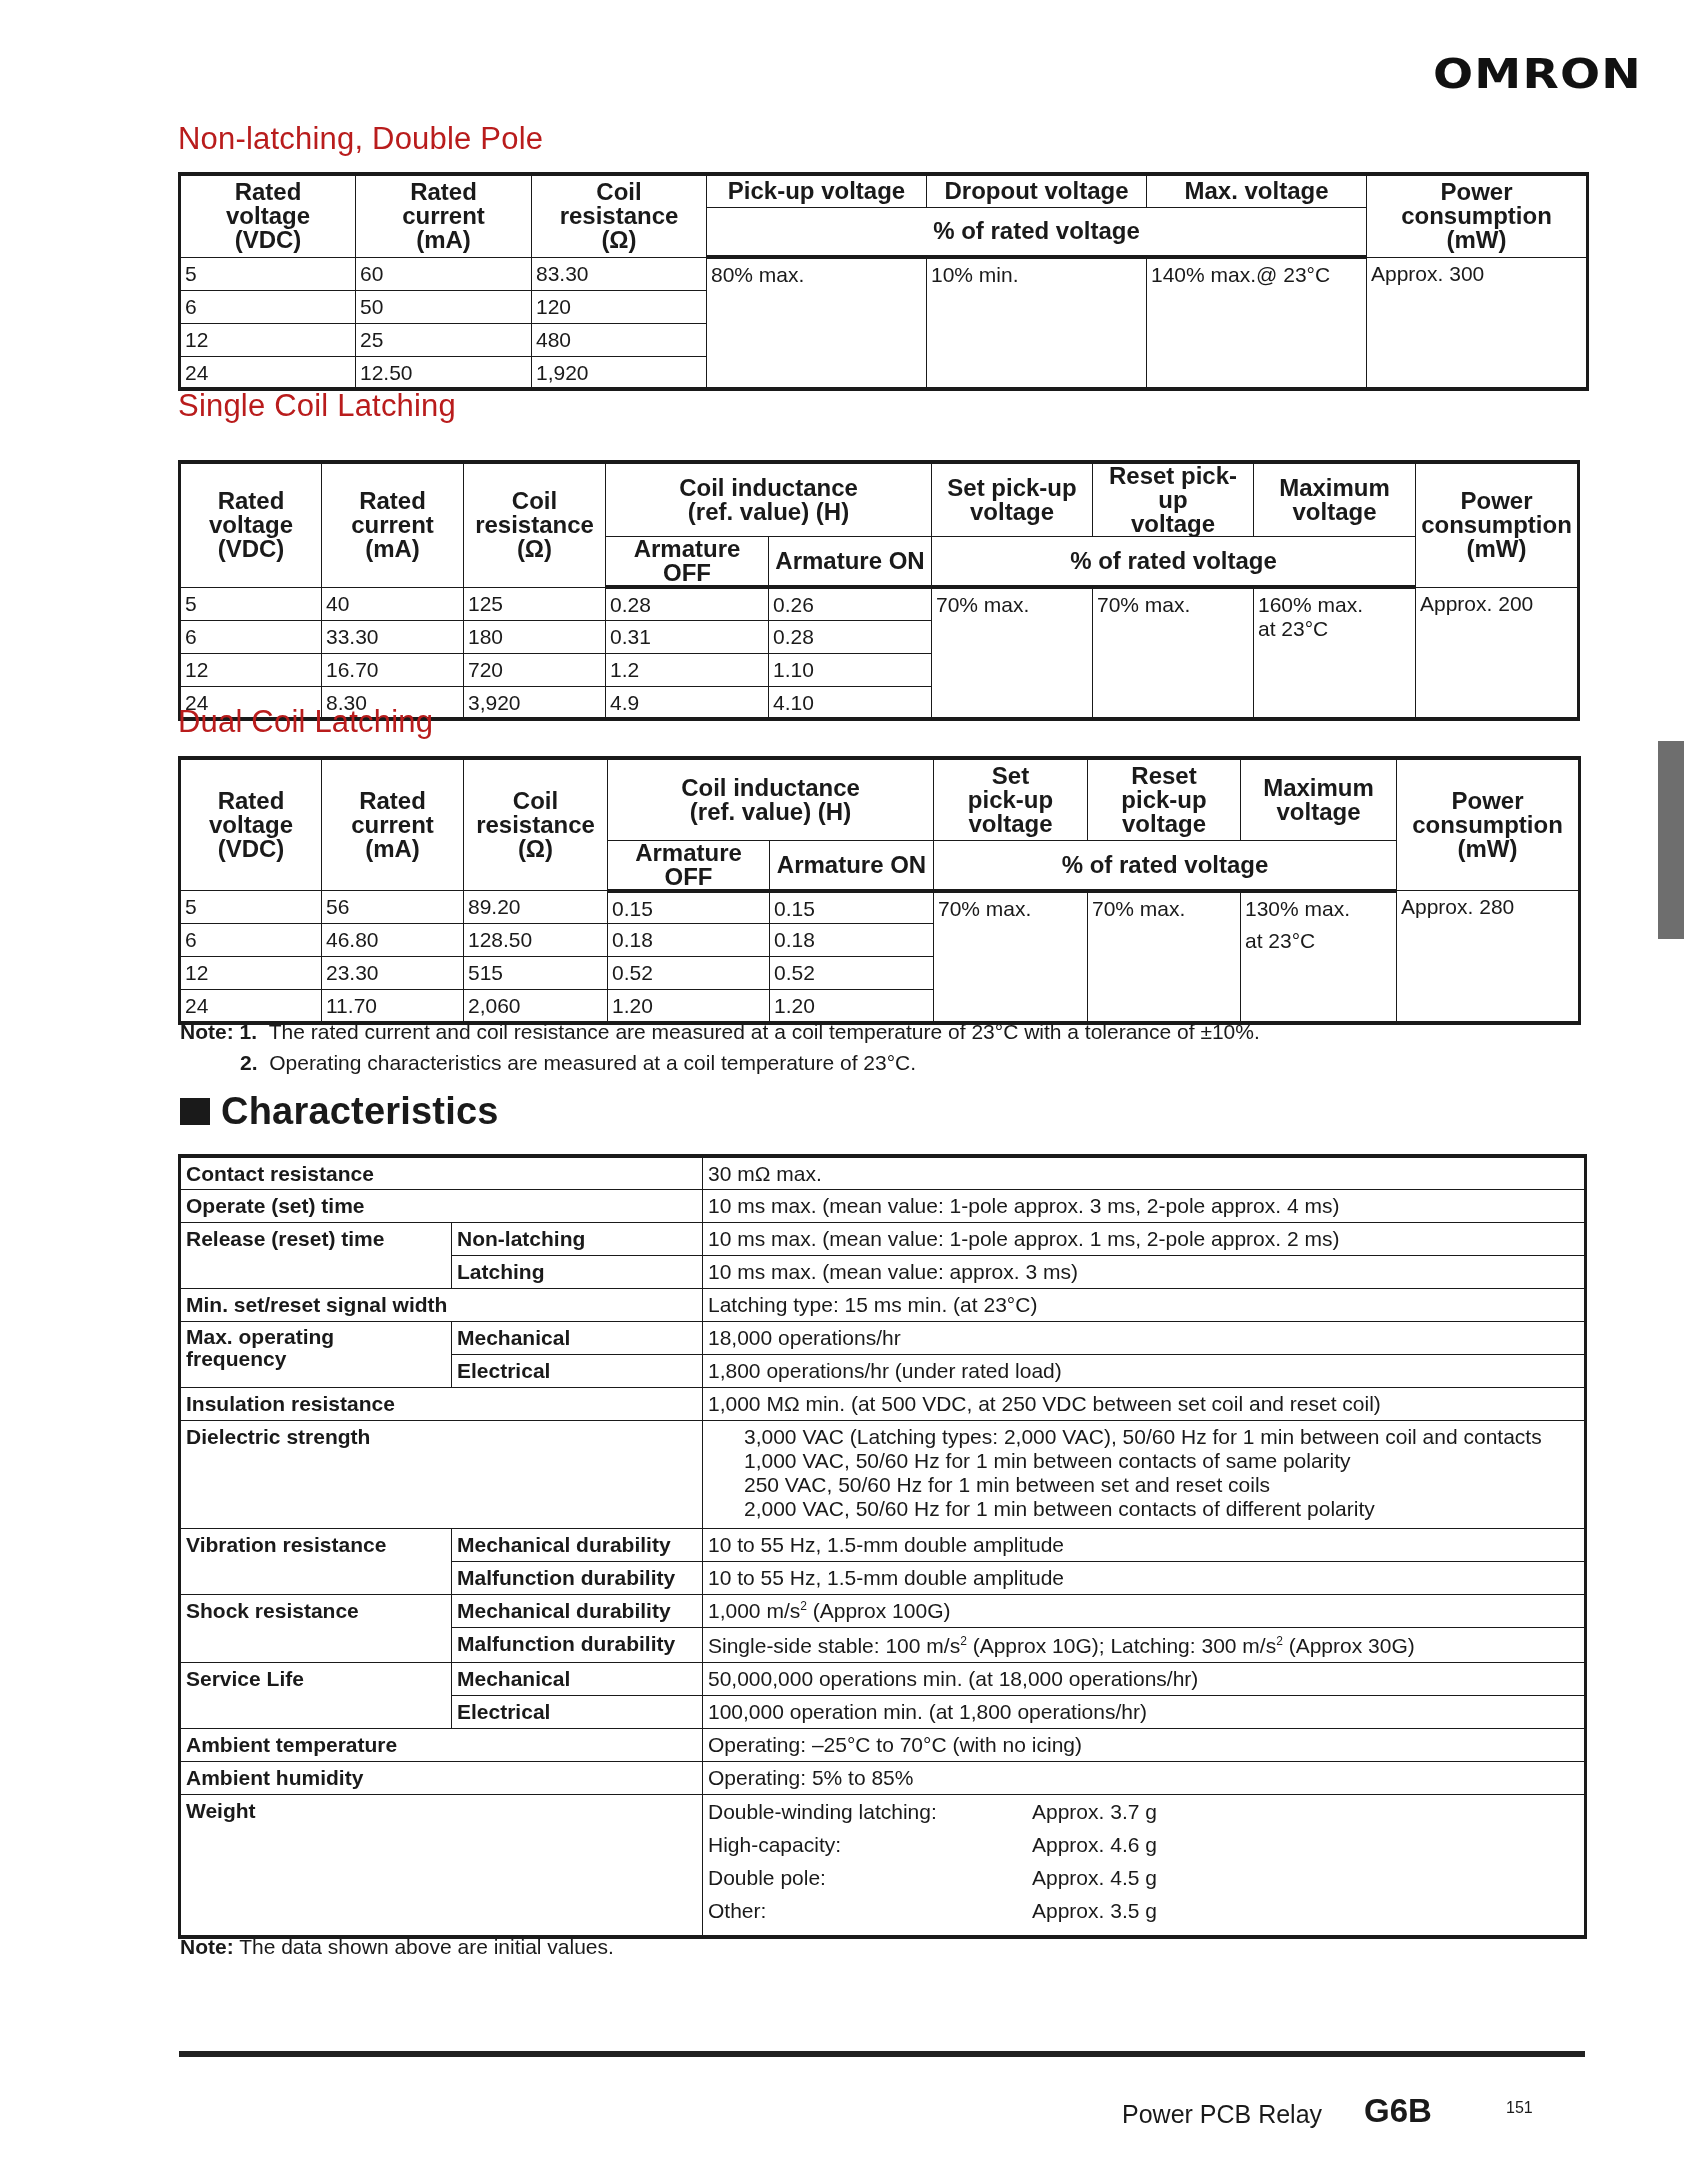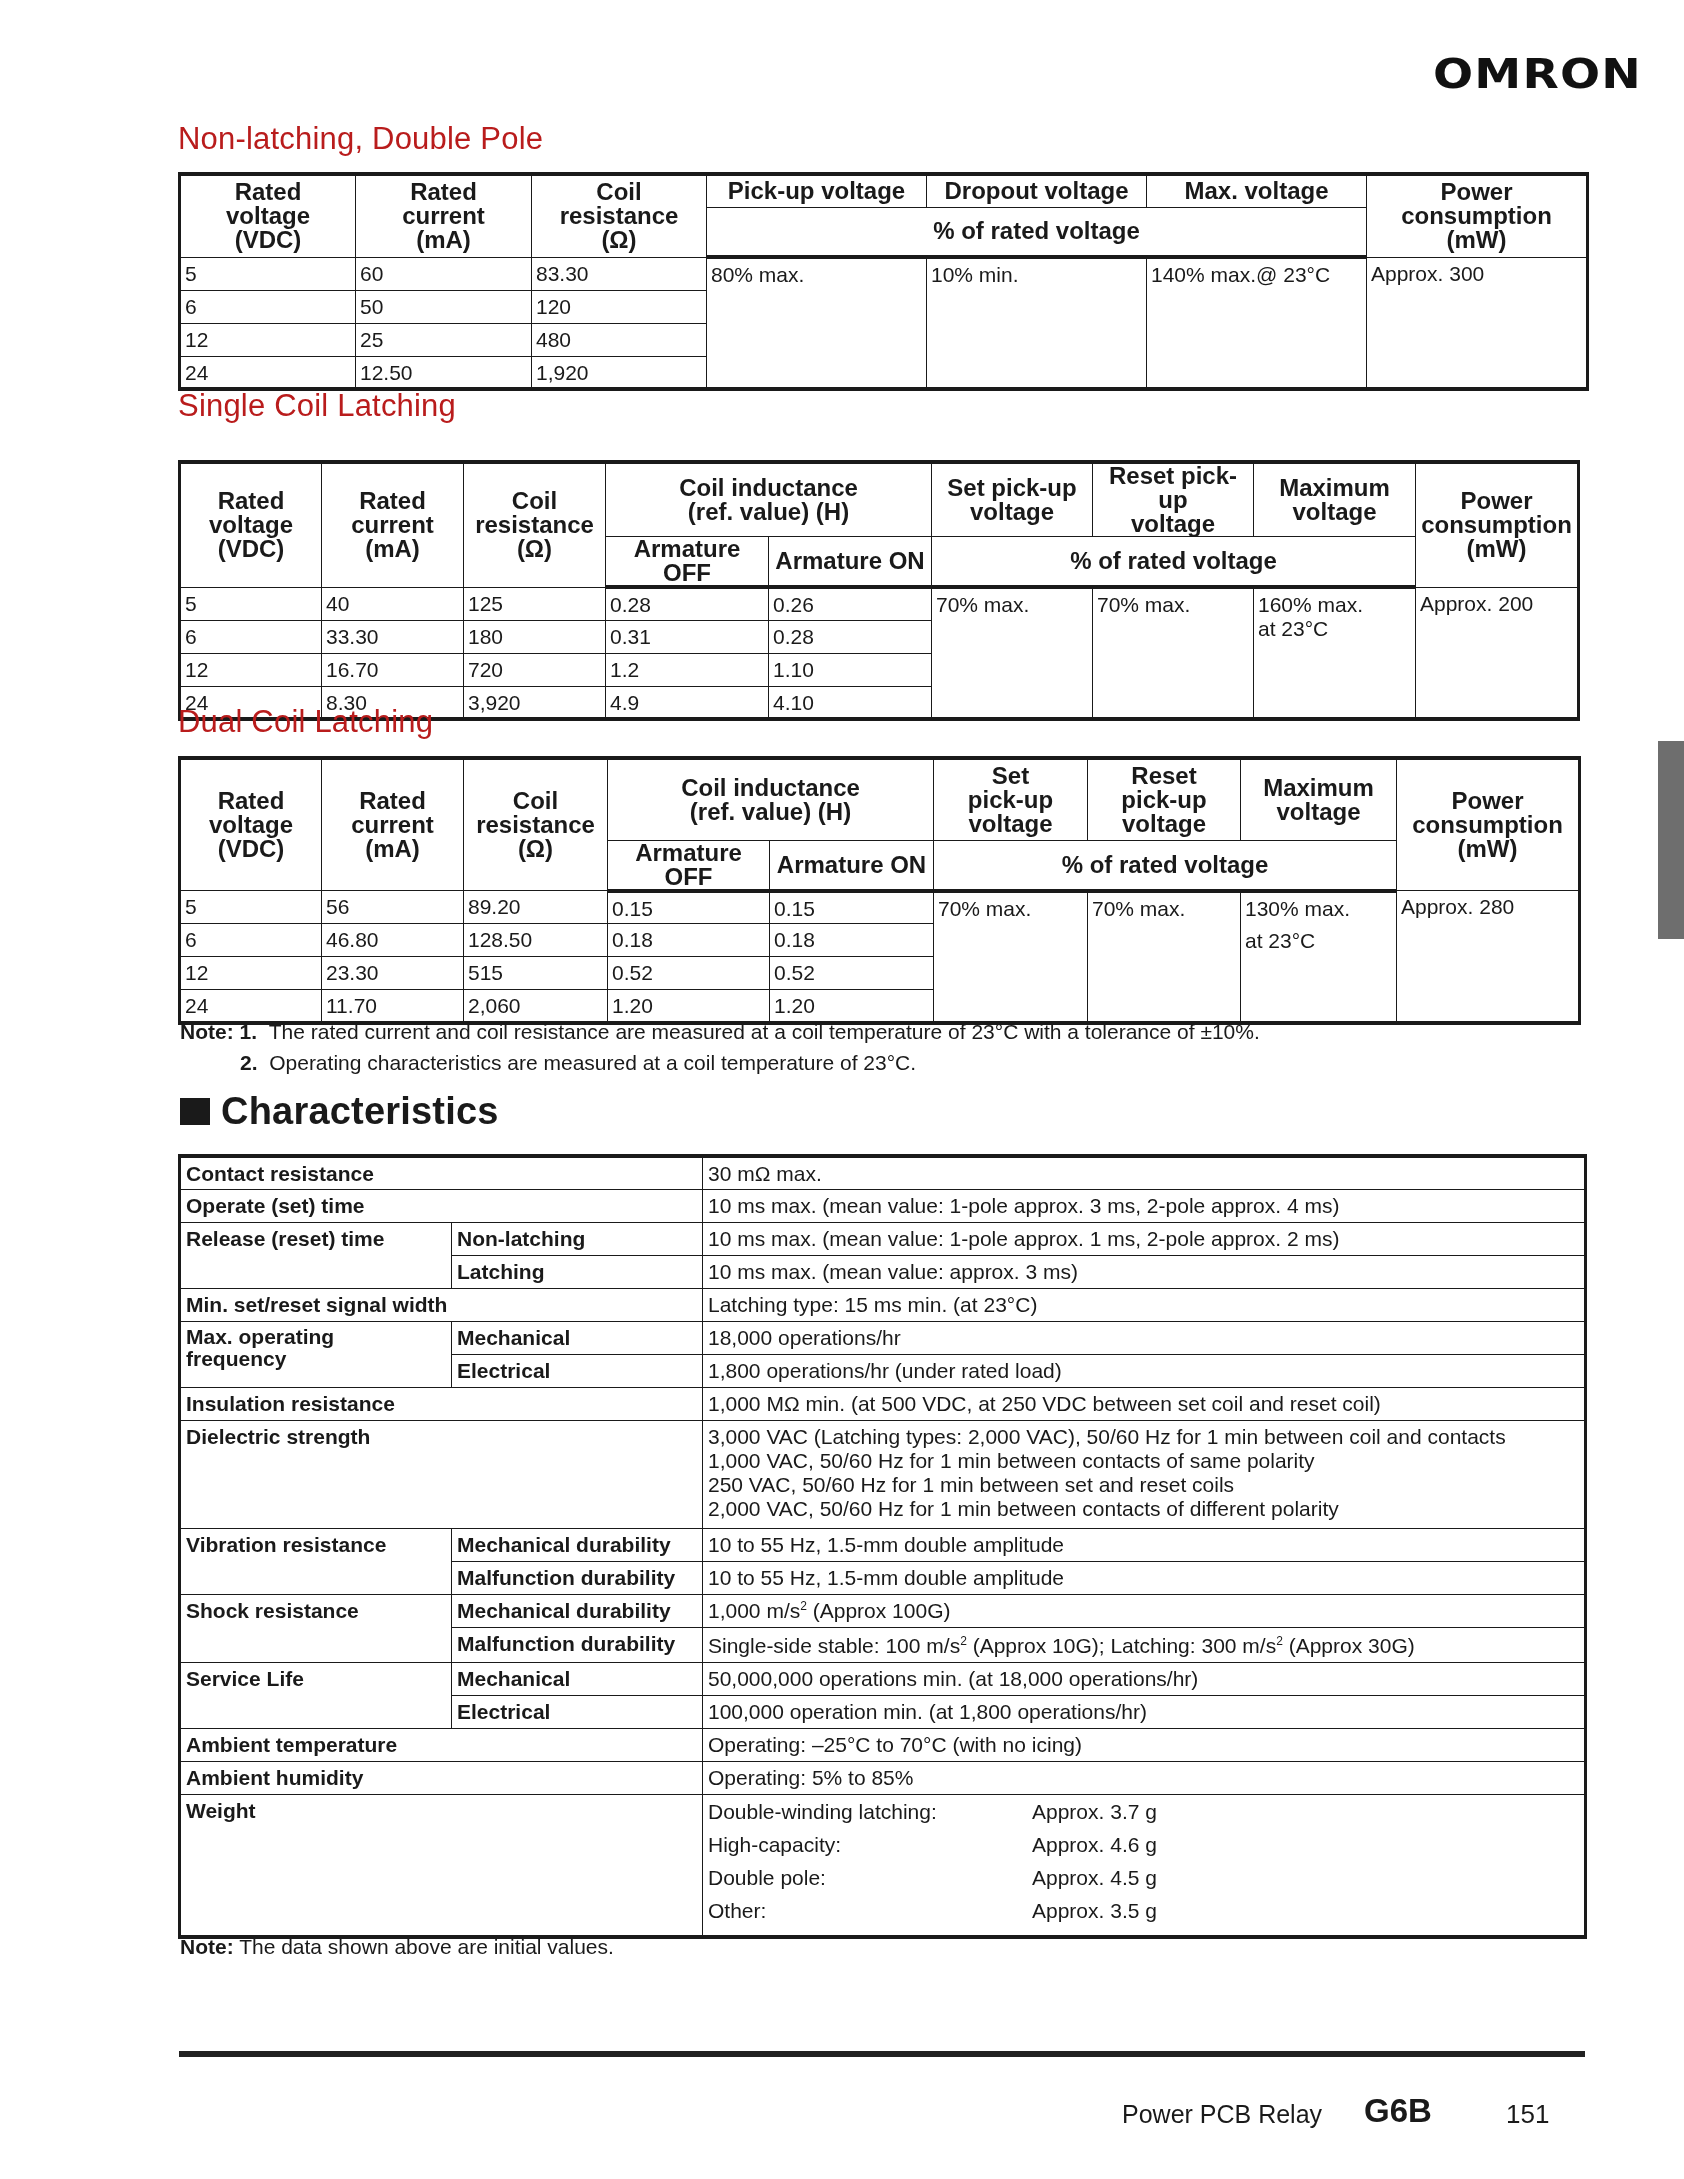--- a/index.html
+++ b/index.html
@@ -19,29 +19,29 @@
   .notes { font-size: 21px; line-height: 31px; white-space: nowrap; }
   .notes b { font-weight: bold; }
   .char-heading { font-size: 38px; font-weight: bold; white-space: nowrap; letter-spacing: 0.2px; }
   .char-heading .sq { display: inline-block; width: 30px; height: 27px; background: #1a1a1a; margin-right: 11px; vertical-align: -1px; }
   table.chars { position: absolute; left: 178px; top: 1154px; width: 1407px; border-collapse: collapse; table-layout: fixed;
                 border-top: 4px solid #1a1a1a; border-bottom: 4px solid #1a1a1a;
                 border-left: 3px solid #1a1a1a; border-right: 3px solid #1a1a1a; }
   table.chars td { border: 1.5px solid #1a1a1a; font-size: 21px; line-height: 24px; padding: 4px 5px 3px 5px;
                    vertical-align: top; white-space: nowrap; }
   table.chars td.lbl { font-weight: bold; }
-  table.chars td.multi div { line-height: 24px; }
+  table.chars td.multi div { line-height: 24px; margin-left: 36px; }
   .weight-row { display: flex; height: 33px; line-height: 24px; gap: 27px; }
   .weight-row .wk { width: 297px; }
   sup { font-size: 12px; vertical-align: 8px; line-height: 0; }
   .footer-rule { left: 179px; top: 2051px; width: 1406px; height: 6px; background: #222; }
   .footer { top: 2089px; white-space: nowrap; }
   .f-series { left: 1122px; font-size: 25px; color: #1a1a1a; top: 2100px; }
   .f-model { left: 1364px; font-size: 33px; font-weight: bold; top: 2092px; }
-  .f-page { left: 1506px; font-size: 26px; top: 2099px; }
+  .f-page { left: 1506px; font-size: 16px; top: 2099px; }
   .side-tab { left: 1658px; top: 741px; width: 26px; height: 198px; background: #6e6e6e; }
 </style>
 </head>
 <body>
 
 <div class="abs logo">OMRON</div>
 
 <div class="abs sec-title" style="left:178px; top:121px;">Non-latching, Double Pole</div>
 
 <table class="spec" style="left:178px; top:172px; width:1408px;">

